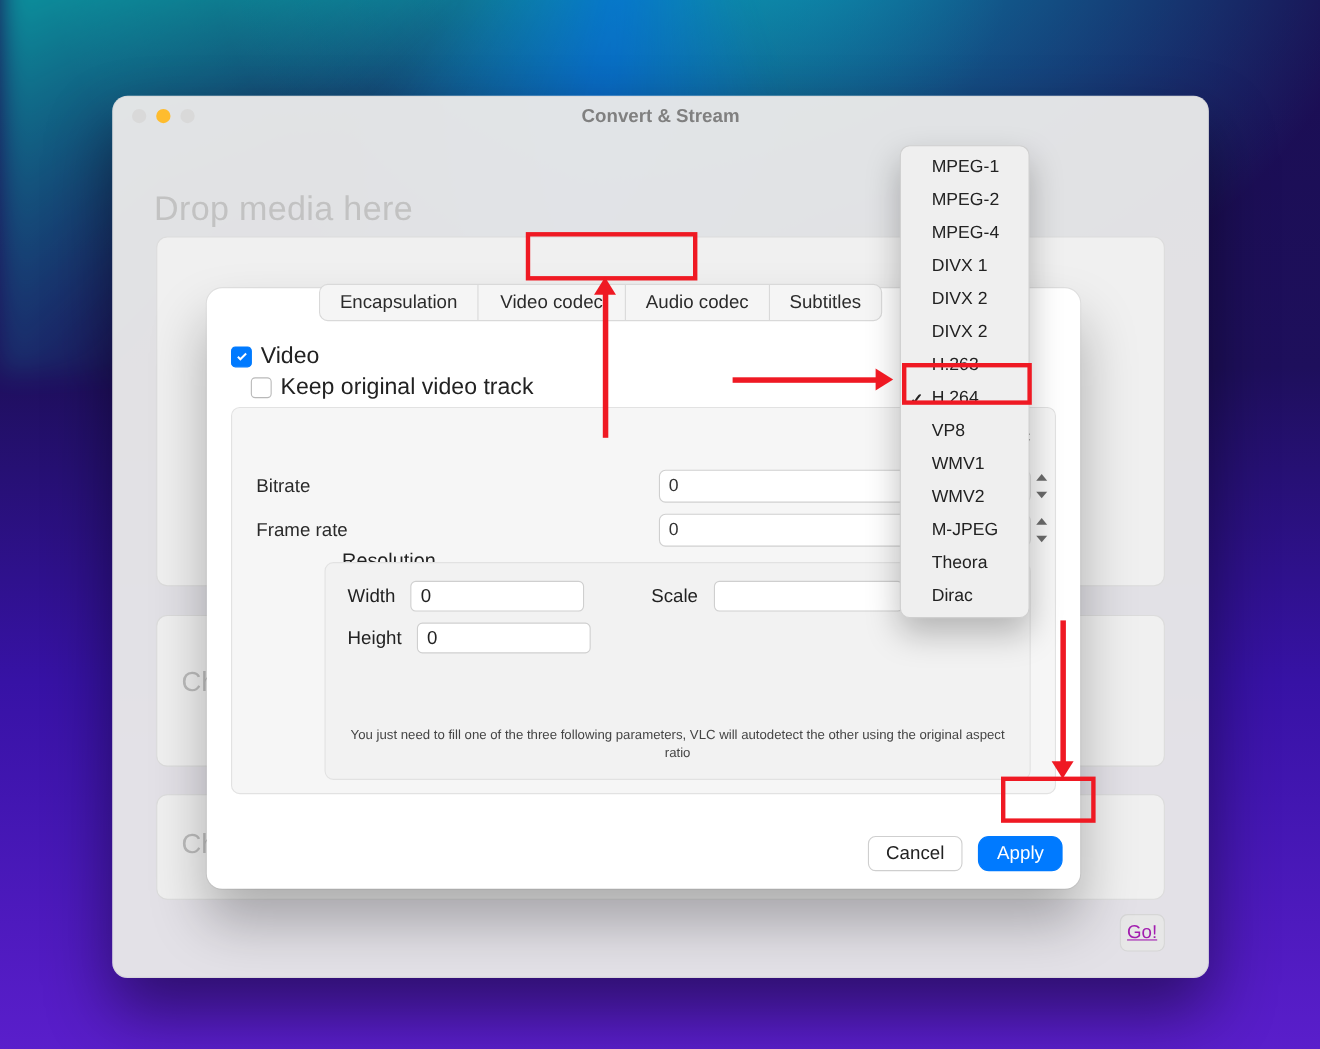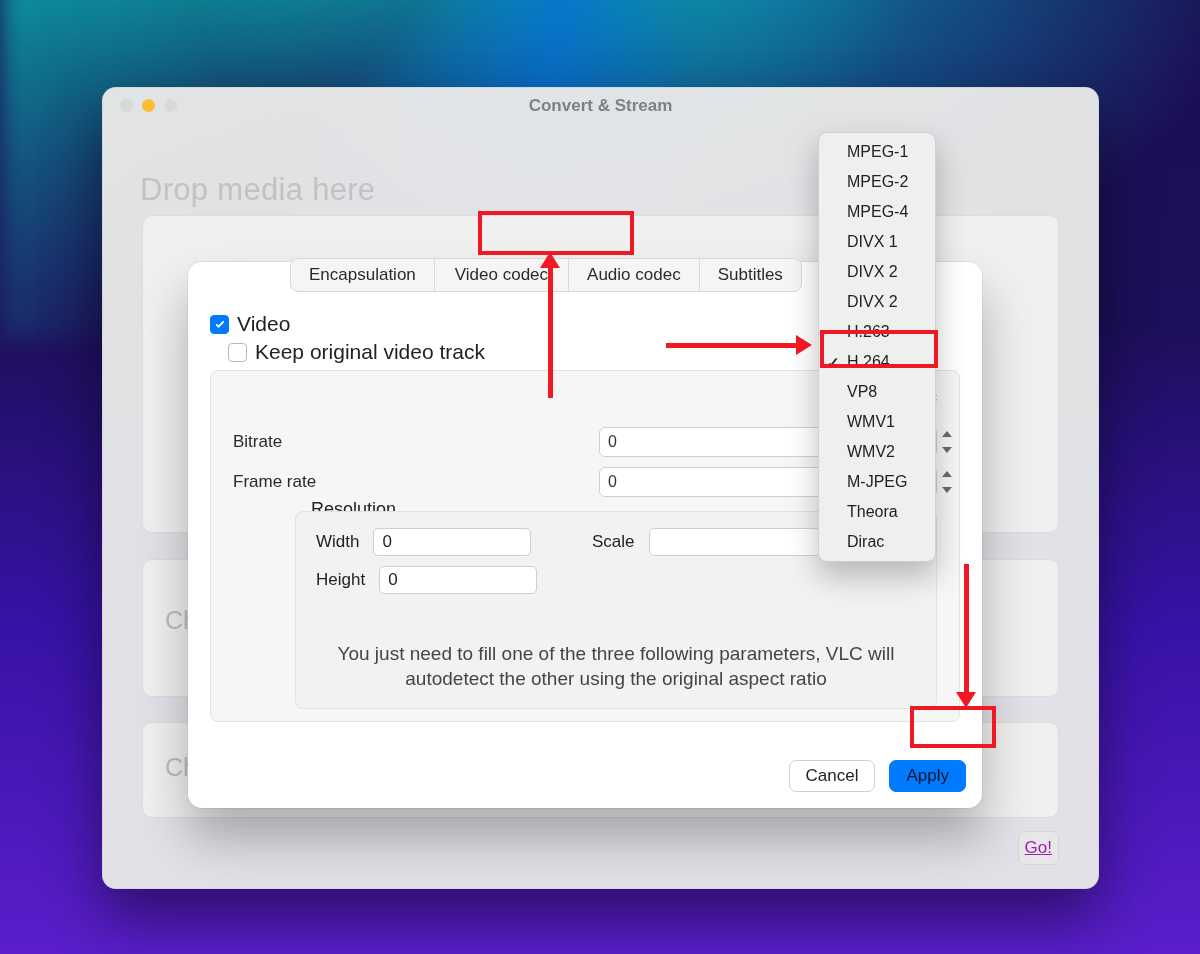--- a/index.html
+++ b/index.html
@@ -123,29 +123,29 @@
     position:absolute;left:84px;right:22px;top:140px;height:196px;
     border:1px solid #e2e2e2;border-radius:8px;background:#f2f2f2;padding-left:24px;
   }
   .res-title{position:absolute;left:100px;top:128px;font-size:18px;}
   .wh-row{position:absolute;display:flex;align-items:center;gap:14px;font-size:17px;}
   .small-field{width:140px;height:26px;border:1px solid #cfcfcf;border-radius:5px;background:#fff;
     padding:0 8px;display:flex;align-items:center;}
   .scale-field{width:170px;height:26px;border:1px solid #cfcfcf;border-radius:5px;background:#fff;}
   .hint{
     position:absolute;left:20px;right:20px;bottom:16px;text-align:center;color:#454545;
-    font-size:19px;line-height:1.35;
+    font-size:12px;line-height:1.35;
   }
 
   
   .btn{
     height:30px;border:1px solid #cfcfcf;border-radius:7px;background:#fff;
     display:flex;align-items:center;padding:0 16px;font-size:17px;color:#222;
   }
-  .btn.primary{background:var(--mac-blue);border-color:var(--mac-blue);color:#0f172a;}
+  .btn.primary{background:var(--mac-blue);border-color:var(--mac-blue);color:#ffffff;border-radius:10px;}
   .bottom-row{position:absolute;left:16px;right:16px;bottom:16px;display:flex;align-items:center;}
   .spacer{flex:1;}
 
   
   .dropdown{
     position:absolute;left:818px;top:132px;width:116px;
     background:#efefef;border:1px solid #cfcfcf;border-radius:9px;
     box-shadow:0 14px 30px rgba(0,0,0,.25);
     padding:4px 0;z-index:30;
   }

